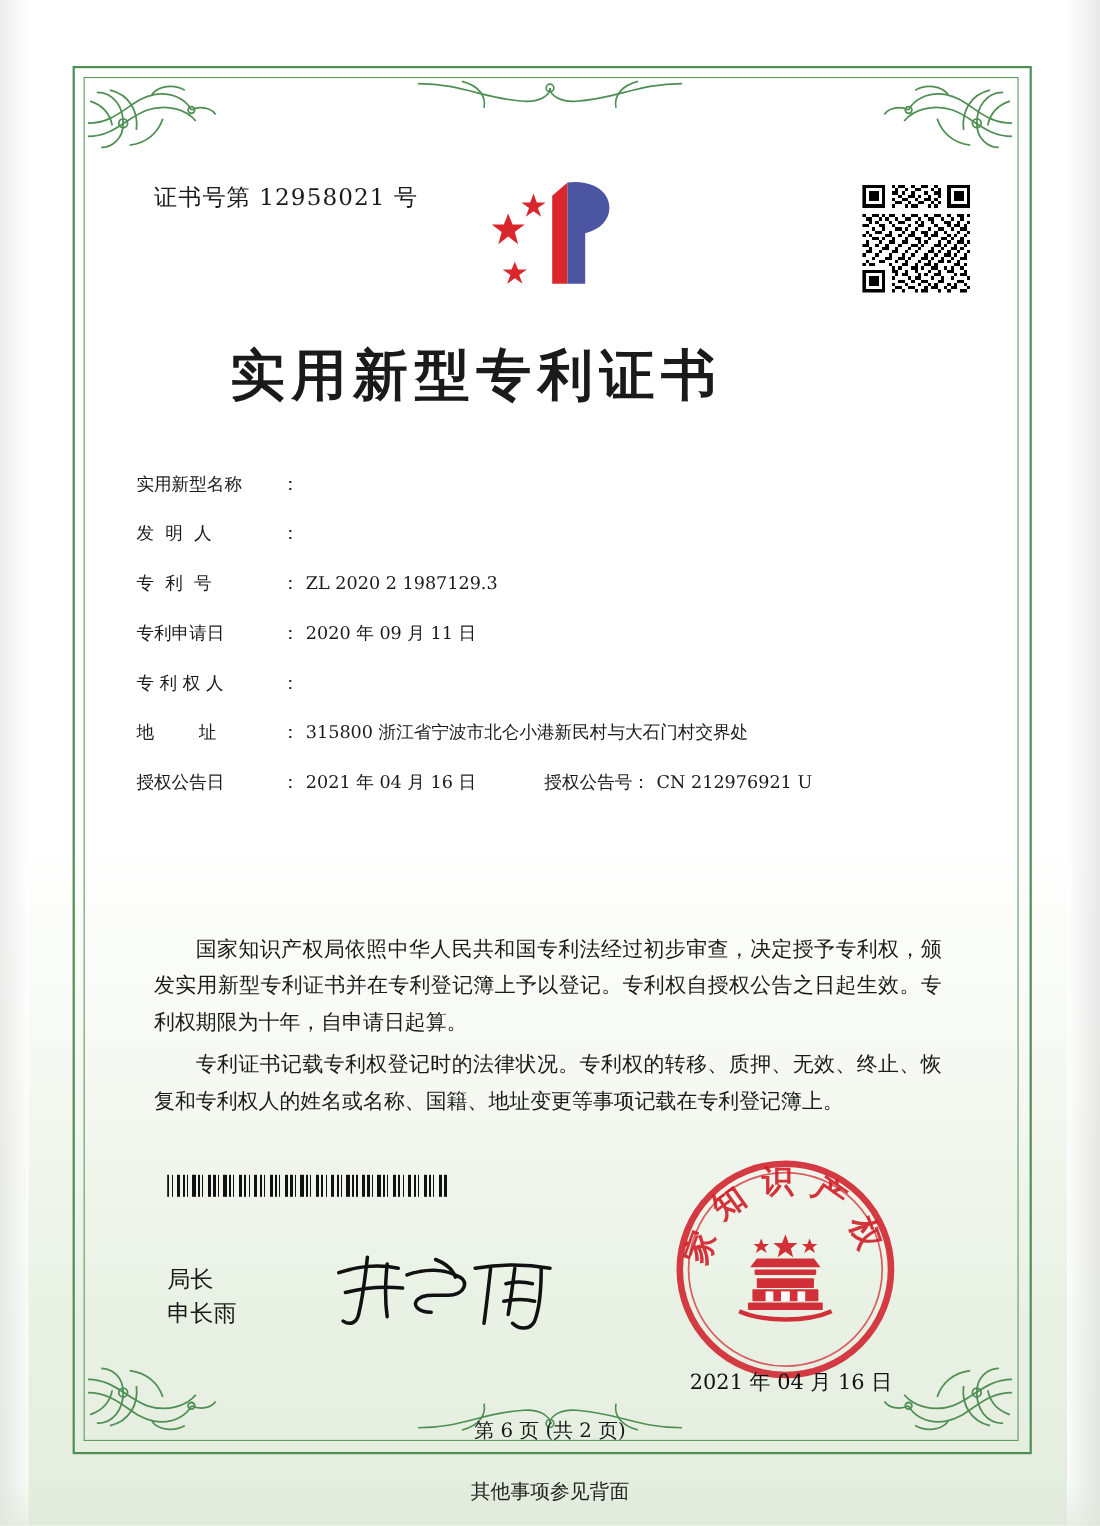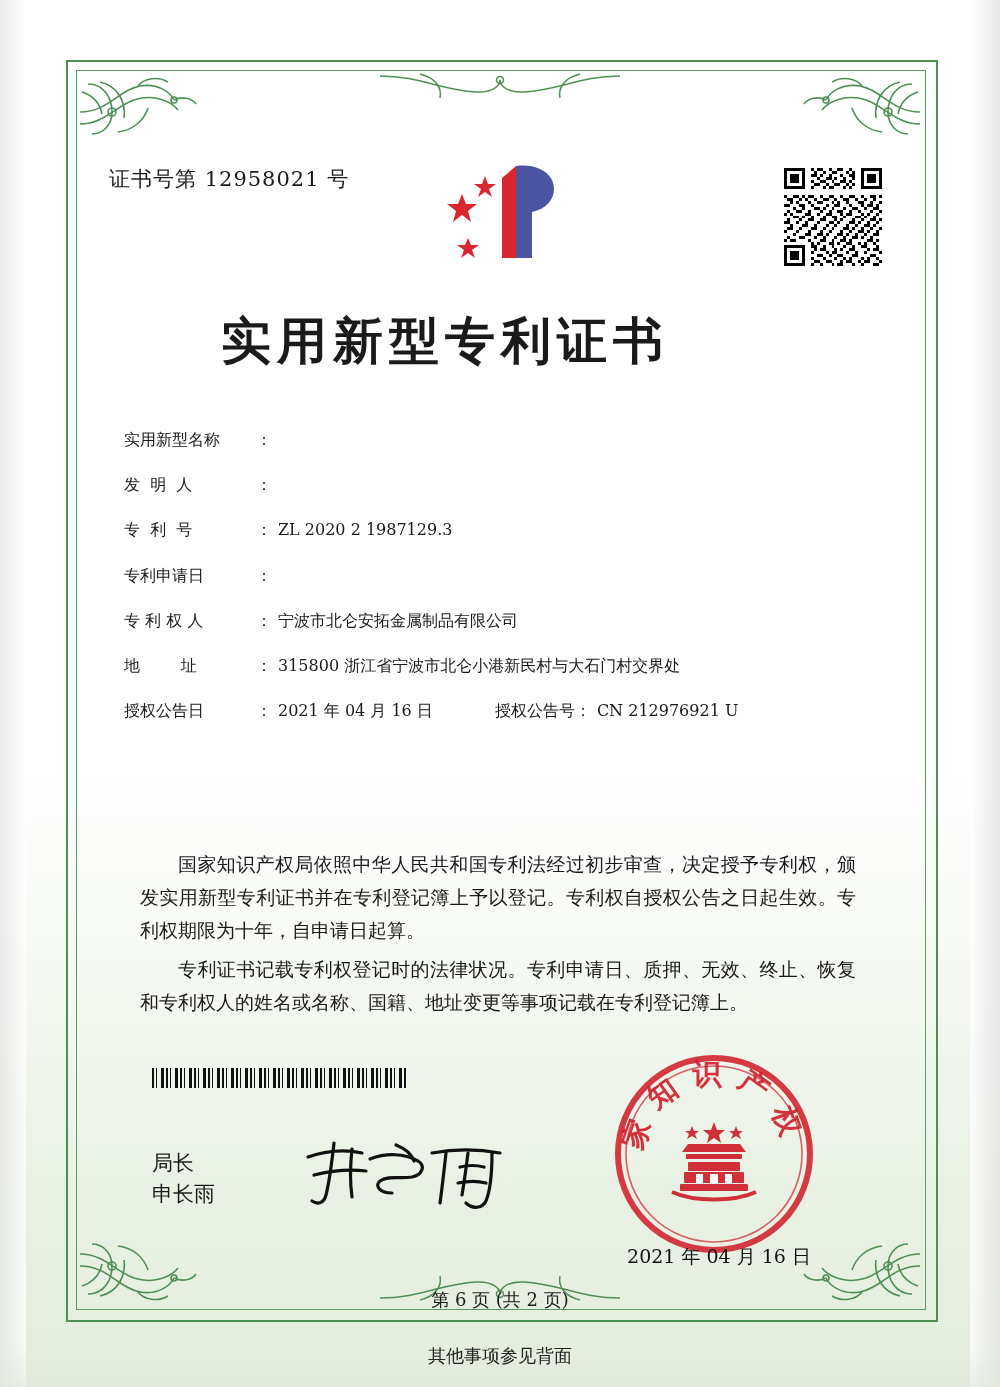--- a/index.html
+++ b/index.html
@@ -76,21 +76,21 @@
     position: absolute;
     left: 380px; top: 1262px;
     width: 240px; height: 44px;
     color: #4f8f55;
     transform: scaleY(-1);
   }
 
   
   .cert-no {
     position: absolute;
-    left: 109px; top: 165px;
+    left: 140px; top: 165px;
     font-size: 21px;
     letter-spacing: 1px;
     font-family: "DejaVu Serif", serif;
   }
 
   .logo {
     position: absolute;
     left: 438px; top: 160px;
     width: 130px; height: 115px;
   }
@@ -103,21 +103,20 @@
 
   .title {
     position: absolute;
     left: 0; top: 308px;
     width: 866px;
     text-align: center;
     font-size: 50px;
     font-weight: bold;
     letter-spacing: 6px;
     font-family: "DejaVu Serif", serif;
-    margin-left: 12px;
   }
 
   .fields {
     position: absolute;
     left: 124px; top: 430px;
     width: 740px;
     font-size: 16px;
     font-family: "DejaVu Serif", serif;
   }
   .field-row {
@@ -146,21 +145,21 @@
     padding-left: 62px;
     white-space: pre;
   }
 
   .paragraphs {
     position: absolute;
     left: 140px; top: 848px;
     width: 716px;
     font-size: 19px;
     line-height: 33px;
-    font-family: Liberation Serif, serif;
+    font-family: Liberation Mono, monospace;
     text-align: justify;
   }
   .paragraphs p {
     margin: 0 0 6px 0;
     text-indent: 38px;
   }
 
   .barcode {
     position: absolute;
     left: 152px; top: 1068px;
@@ -603,44 +602,44 @@
       <span class="field-colon">：</span>
     </div>
     <div class="field-row">
       <span class="field-label">专  利  号</span>
       <span class="field-colon">：</span>
       <span class="field-value">ZL 2020 2 1987129.3</span>
     </div>
     <div class="field-row">
       <span class="field-label">专利申请日</span>
       <span class="field-colon">：</span>
+      <span class="field-value">2020 年 09 月 11 日</span>
     </div>
     <div class="field-row">
       <span class="field-label">专 利 权 人</span>
       <span class="field-colon">：</span>
-      <span class="field-value">宁波市北仑安拓金属制品有限公司</span>
     </div>
     <div class="field-row">
       <span class="field-label">地        址</span>
       <span class="field-colon">：</span>
       <span class="field-value">315800 浙江省宁波市北仑小港新民村与大石门村交界处</span>
     </div>
     <div class="field-row dual">
       <span class="field-label">授权公告日</span>
       <span class="field-colon">：</span>
       <span class="field-value">2021 年 04 月 16 日</span>
       <span class="field-label2">授权公告号</span>
       <span class="field-colon">：</span>
       <span class="field-value">CN 212976921 U</span>
     </div>
   </div>
 
   <div class="paragraphs">
     <p>国家知识产权局依照中华人民共和国专利法经过初步审查，决定授予专利权，颁发实用新型专利证书并在专利登记簿上予以登记。专利权自授权公告之日起生效。专利权期限为十年，自申请日起算。</p>
-    <p>专利证书记载专利权登记时的法律状况。专利申请日、质押、无效、终止、恢复和专利权人的姓名或名称、国籍、地址变更等事项记载在专利登记簿上。</p>
+    <p>专利证书记载专利权登记时的法律状况。专利权的转移、质押、无效、终止、恢复和专利权人的姓名或名称、国籍、地址变更等事项记载在专利登记簿上。</p>
   </div>
 
   <div class="barcode"></div>
 
   <div class="director-block">
     <div>局长</div>
     <div>申长雨</div>
   </div>
 
   <div class="signature">

